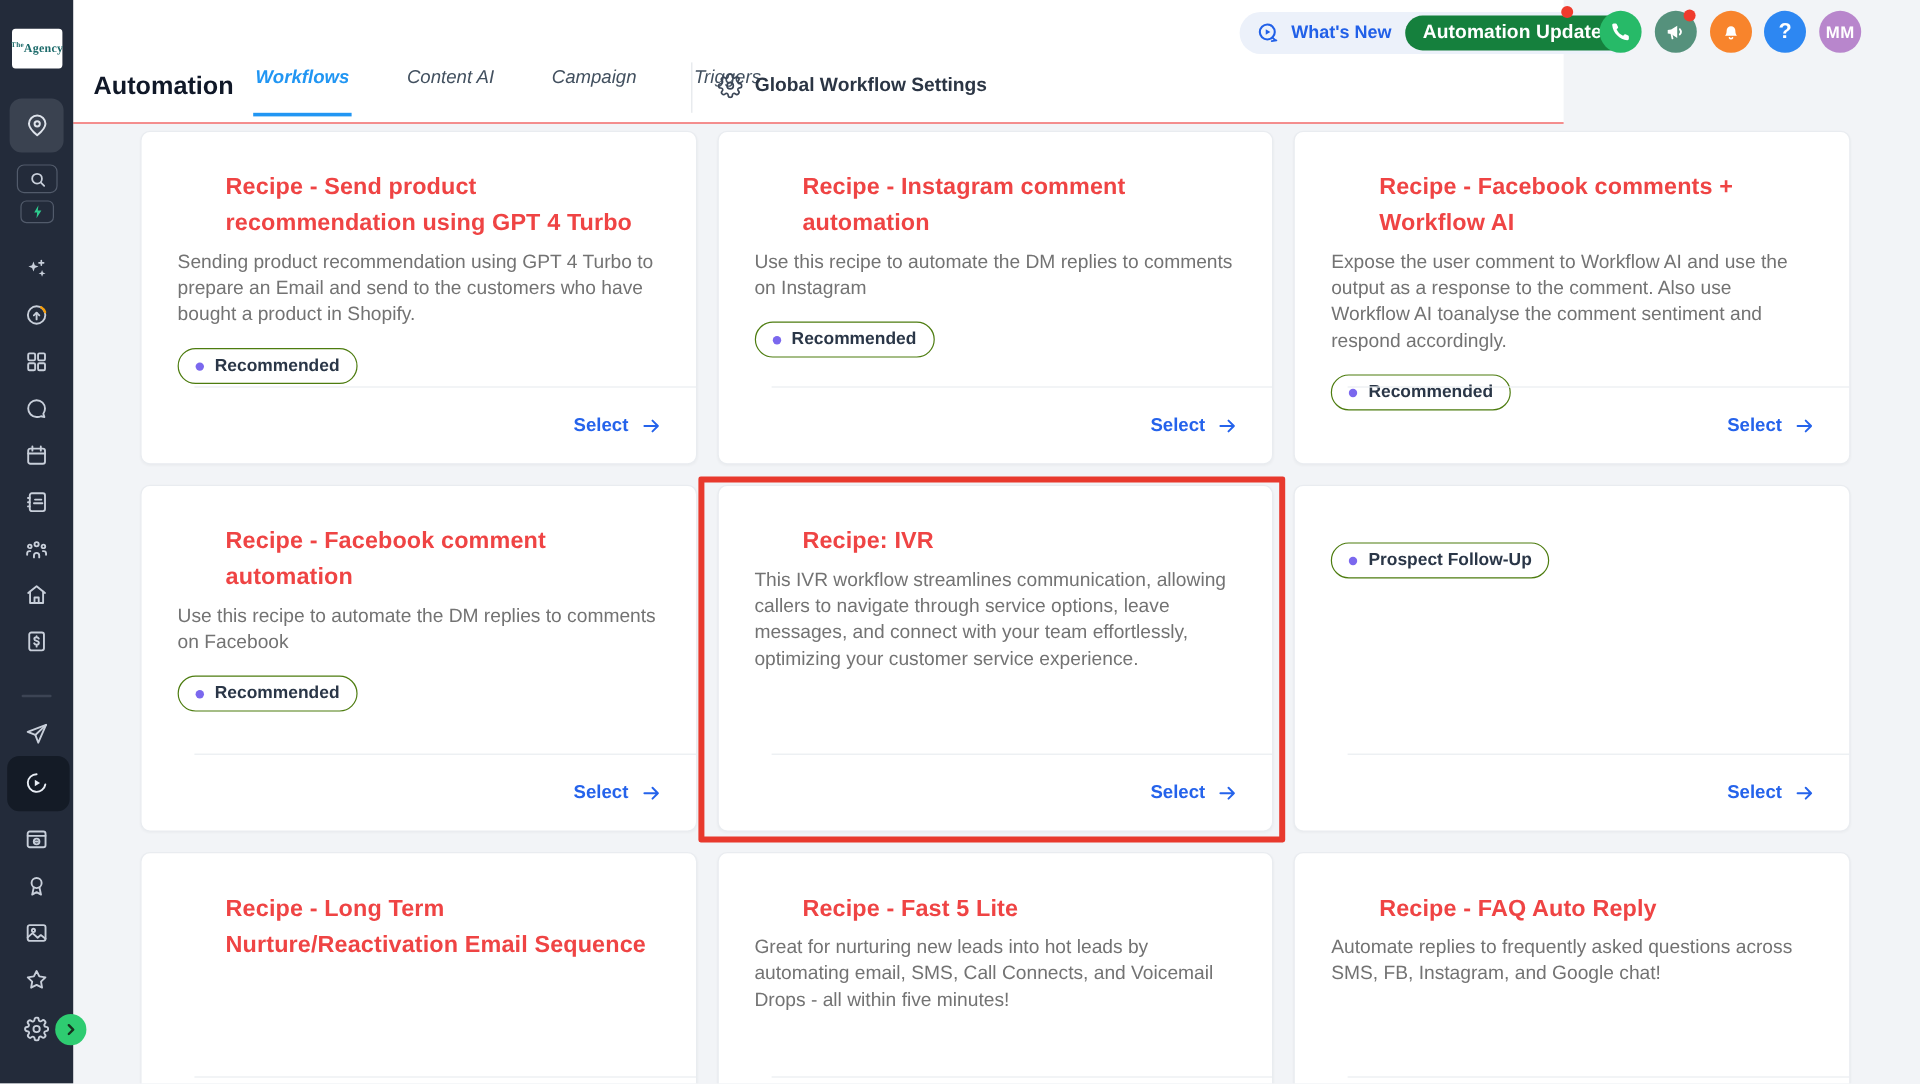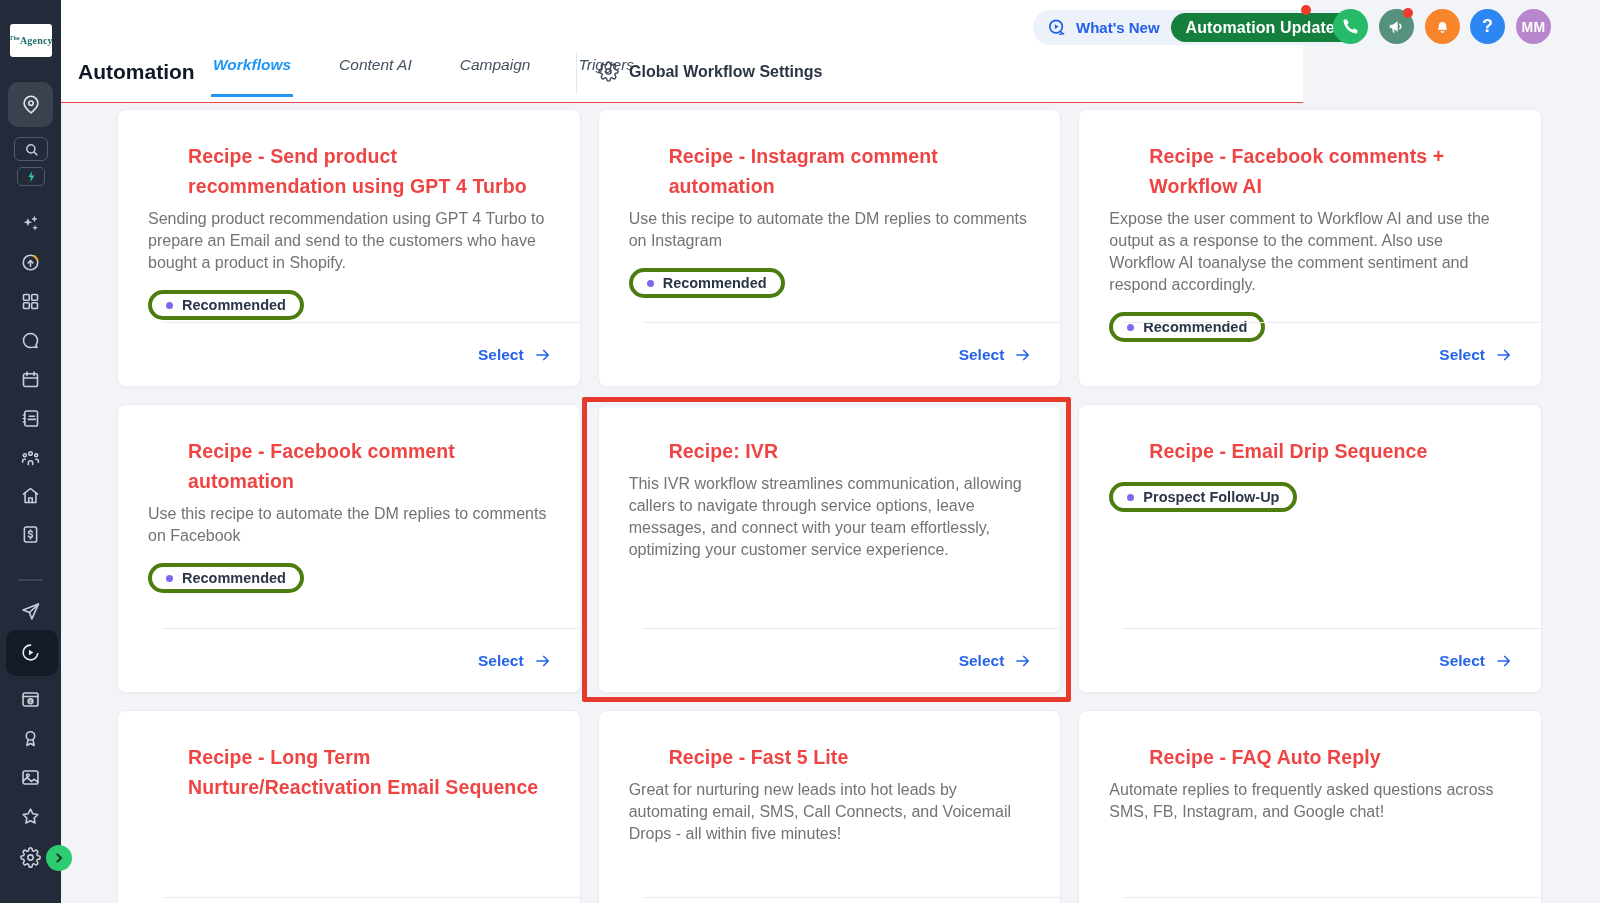--- a/index.html
+++ b/index.html
@@ -53,21 +53,21 @@
   
   .content { position:absolute; left:61px; top:103px; width:1539px; height:800px; background:#f2f4f7;
              padding:6px 58px 0 56px; overflow:hidden; }
   .grid { display:grid; grid-template-columns:repeat(3,1fr); grid-template-rows:278px 289px 252px; gap:17px; }
   .card { position:relative; background:#ffffff; border:1px solid #e9ecf0; border-radius:8px;
           box-shadow:0 1px 2px rgba(16,24,40,.03); }
   .card-body { padding:31px 30px 0; }
   .card-title { font-size:19.5px; line-height:30px; font-weight:700; color:#ef4444; letter-spacing:.1px;margin-left:40px; }
   .card-desc { margin-top:7px; font-size:16px; line-height:22px; color:#737373; }
   .badge { display:inline-flex; align-items:center; margin-top:16px; height:30px; padding:0 14px; background:#ffffff;
-           border:4px solid #4d7c0f; border-radius:15px; }
+           border:1px solid #4d7c0f; border-radius:15px; }
   .badge-dot { width:7px; height:7px; border-radius:50%; background:#7b68ee; margin-right:9px; }
   .badge-label { font-size:14.5px; font-weight:600; color:#2a3647; }
   .card-footer { position:absolute; left:0; right:0; bottom:0; height:64px; border-top:1px solid #e9edf1;
                  display:flex; align-items:center; justify-content:flex-end; padding-right:28px;margin-left:44px; }
   .select-link { display:flex; align-items:center; gap:10px; color:#2563eb; font-size:15.5px; font-weight:700; cursor:pointer; text-decoration:none; }
 
   .annotation { position:absolute; left:582px; top:397px; width:489px; height:305px; border:5px solid #e8392d;
                 border-radius:2px; z-index:30; pointer-events:none; }
   svg { display:block; }
 </style>
@@ -368,21 +368,20 @@
                 <svg width="18" height="18" viewBox="0 0 24 24" fill="none" stroke="currentColor" stroke-width="2.2" stroke-linecap="round" stroke-linejoin="round">
                   <path d="M4 12h15M13 6l6 6-6 6"></path>
                 </svg>
               </span>
       </a>
     </div>
   </div>
 
   <div class="card">
     <div class="card-body">
-      <h3 class="card-title">Recipe - Email Drip Sequence</h3>
       <div class="badge">
         <span class="badge-dot"></span>
         <span class="badge-label">Prospect Follow-Up</span>
       </div>
     </div>
     <div class="card-footer">
       <a class="select-link">
         <span class="select-label">Select</span>
         <span class="arrow-slot">
                 <svg width="18" height="18" viewBox="0 0 24 24" fill="none" stroke="currentColor" stroke-width="2.2" stroke-linecap="round" stroke-linejoin="round">

